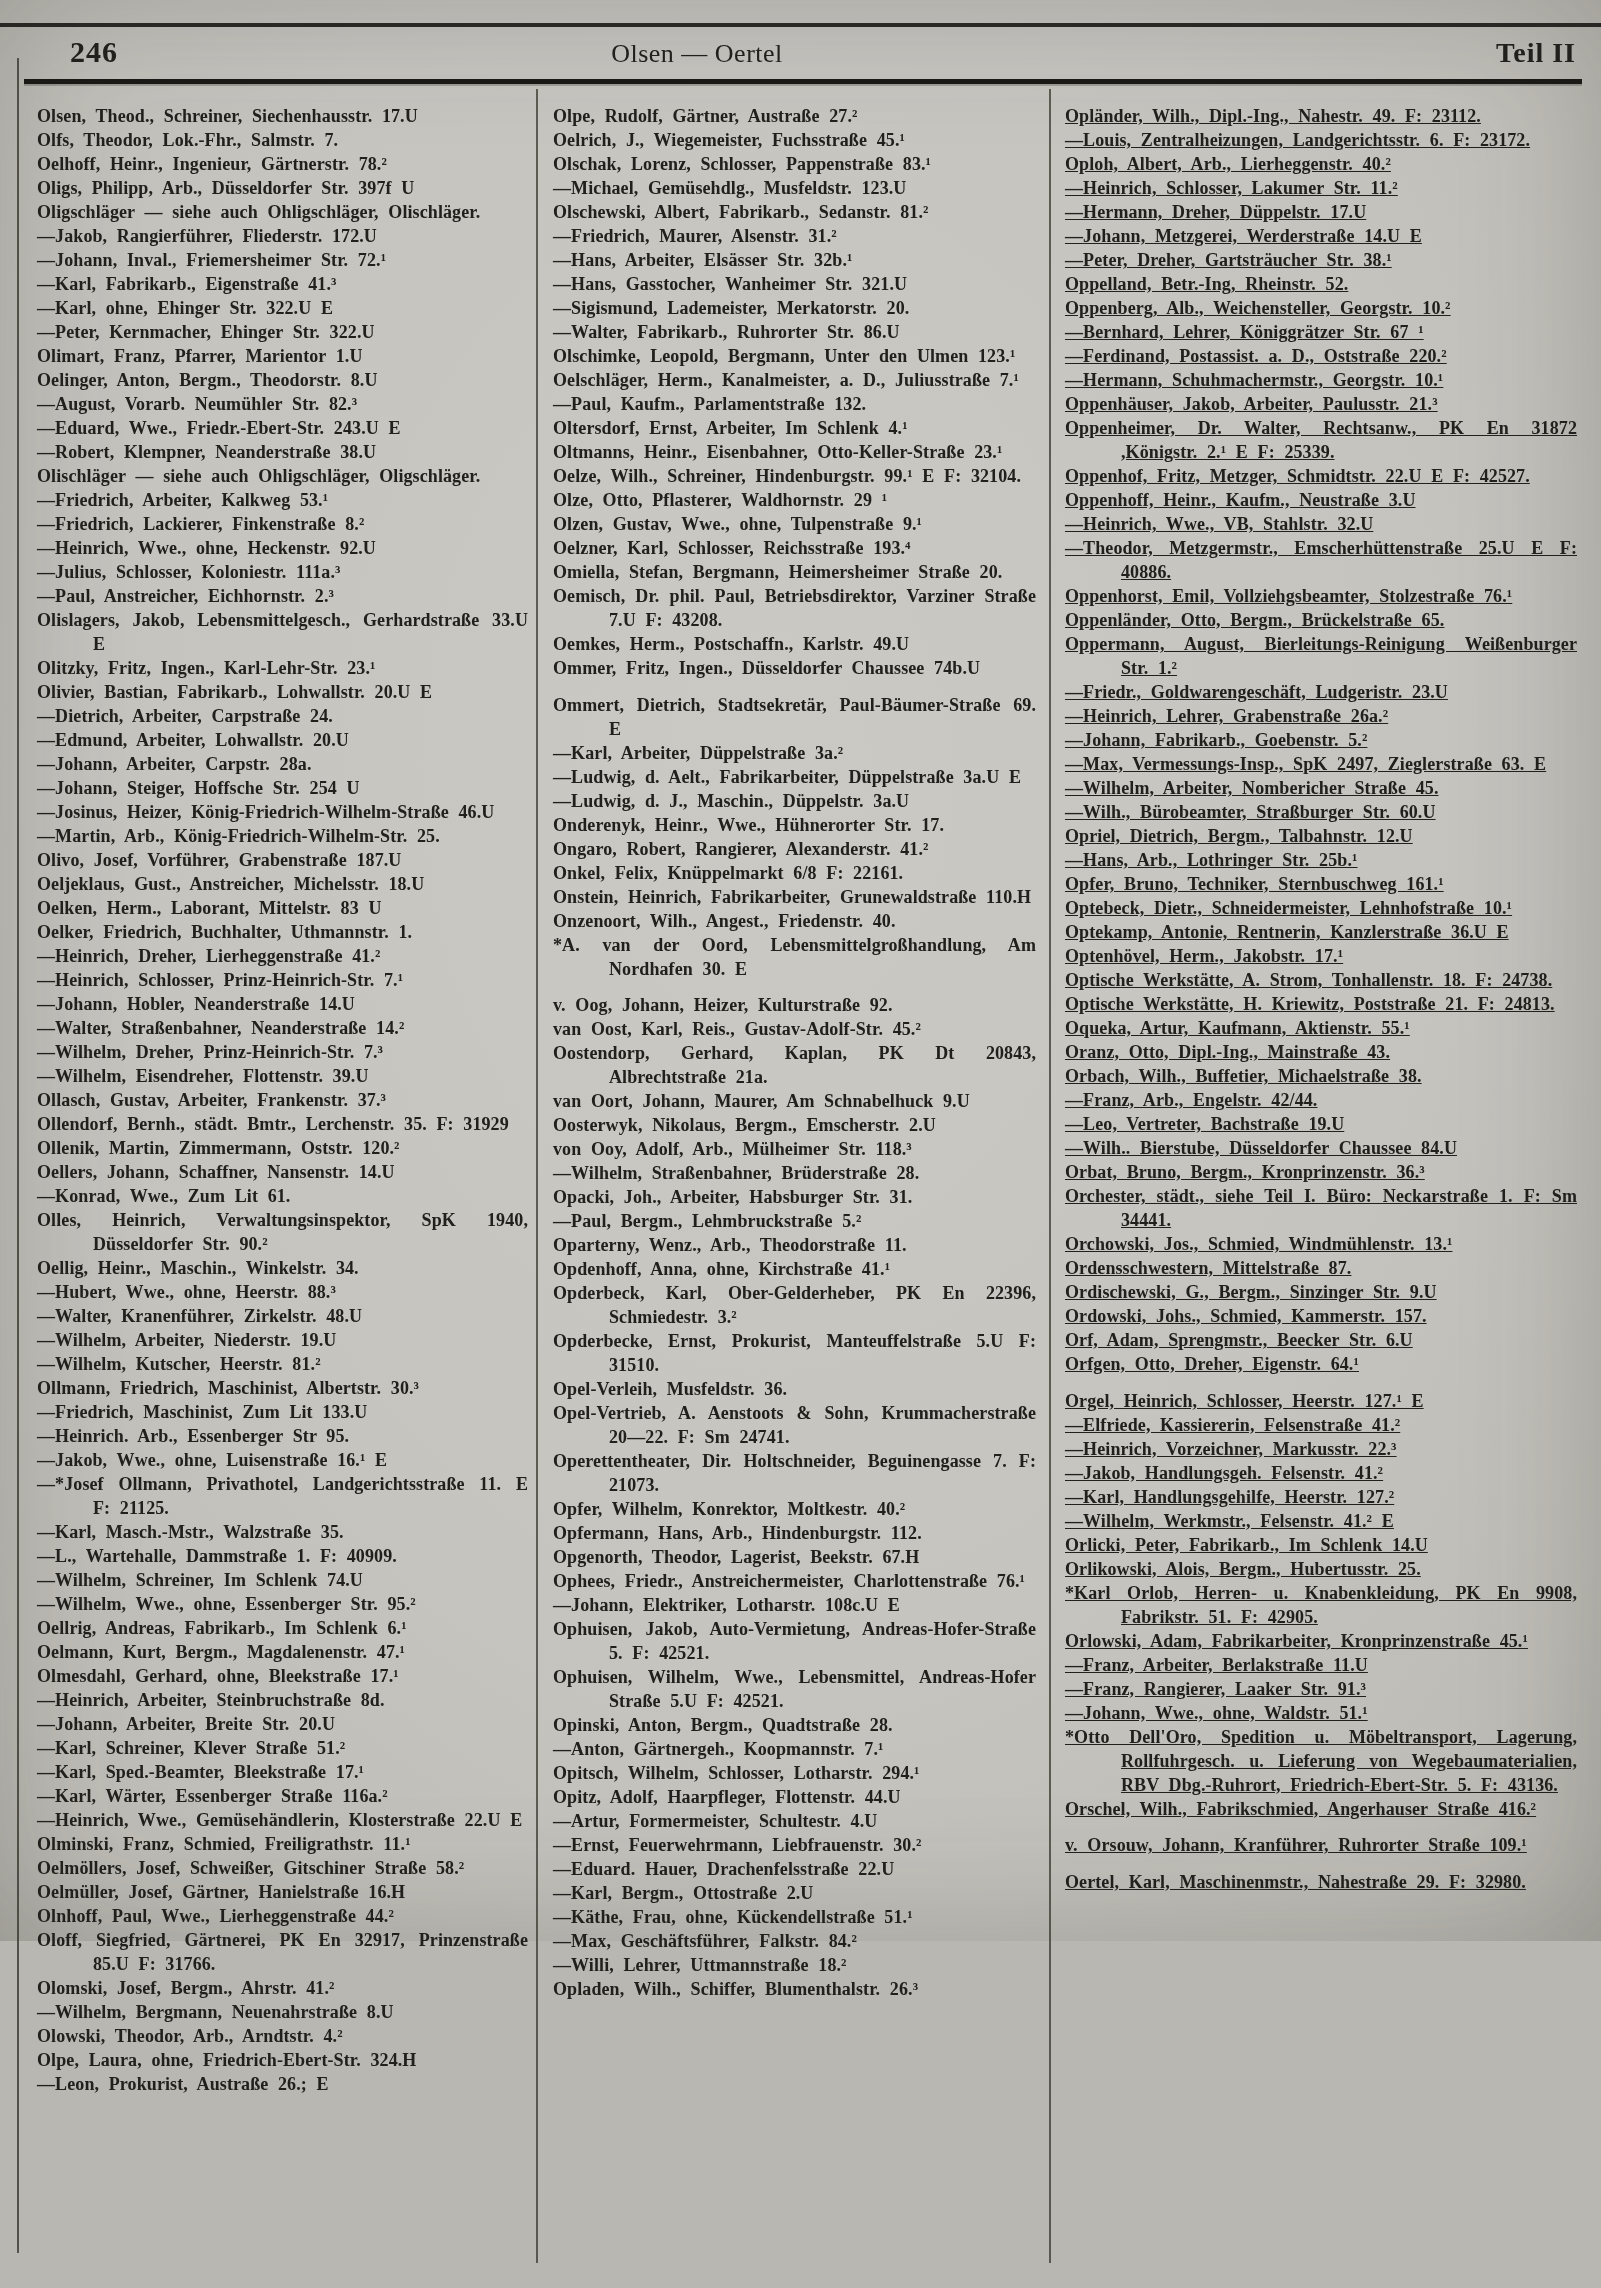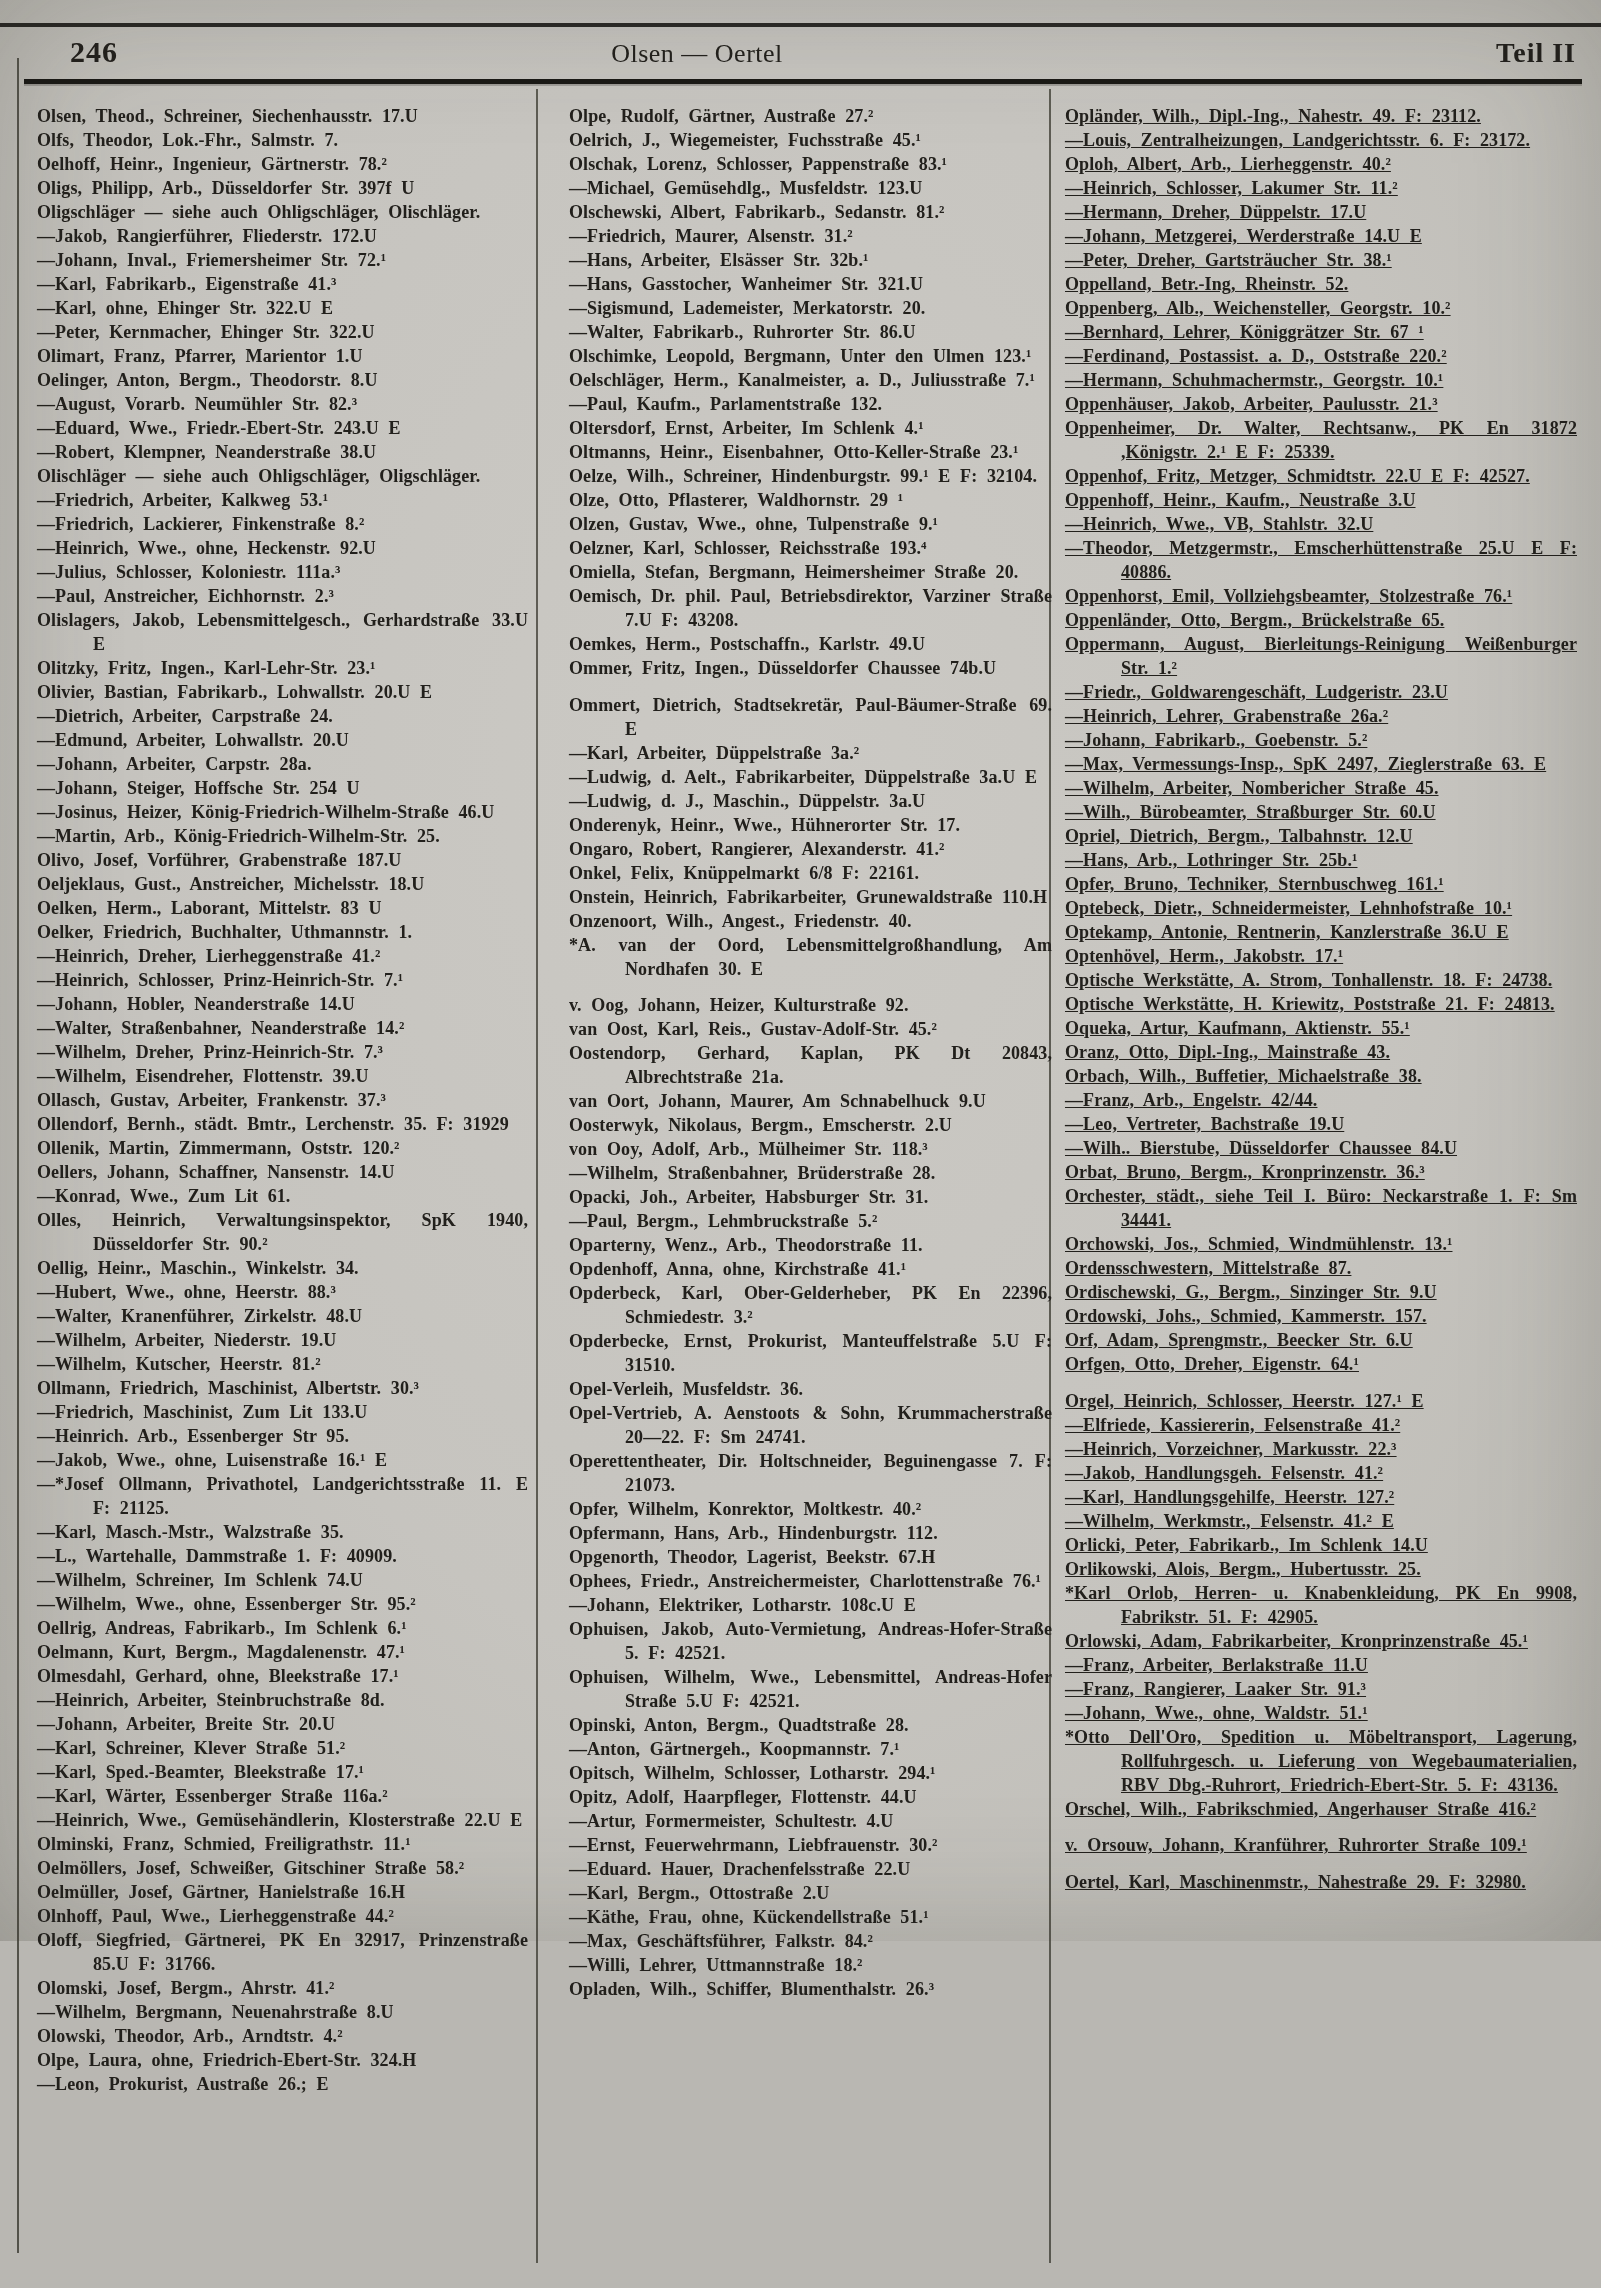--- a/index.html
+++ b/index.html
@@ -51,21 +51,21 @@
   .col {
     position: absolute; top: 104px;
     font-size: 18px; line-height: 24px;
     font-weight: 700;
     text-align: justify;
     word-spacing: 0.28em;
     letter-spacing: 0.1px;
     color: #22201c;
   }
   .col1 { left: 37px;   width: 491px; }
-  .col2 { left: 553px;  width: 483px; margin-left: 16px; }
+  .col2 { left: 553px;  width: 483px; }
   .col3 { left: 1065px; width: 512px; text-decoration: underline; }
   .entry {
     padding-left: 56px;
     text-indent: -56px;
     hyphens: none;
   }
   .gap { height: 12.6px; }
 </style>
 </head>
 <body>

